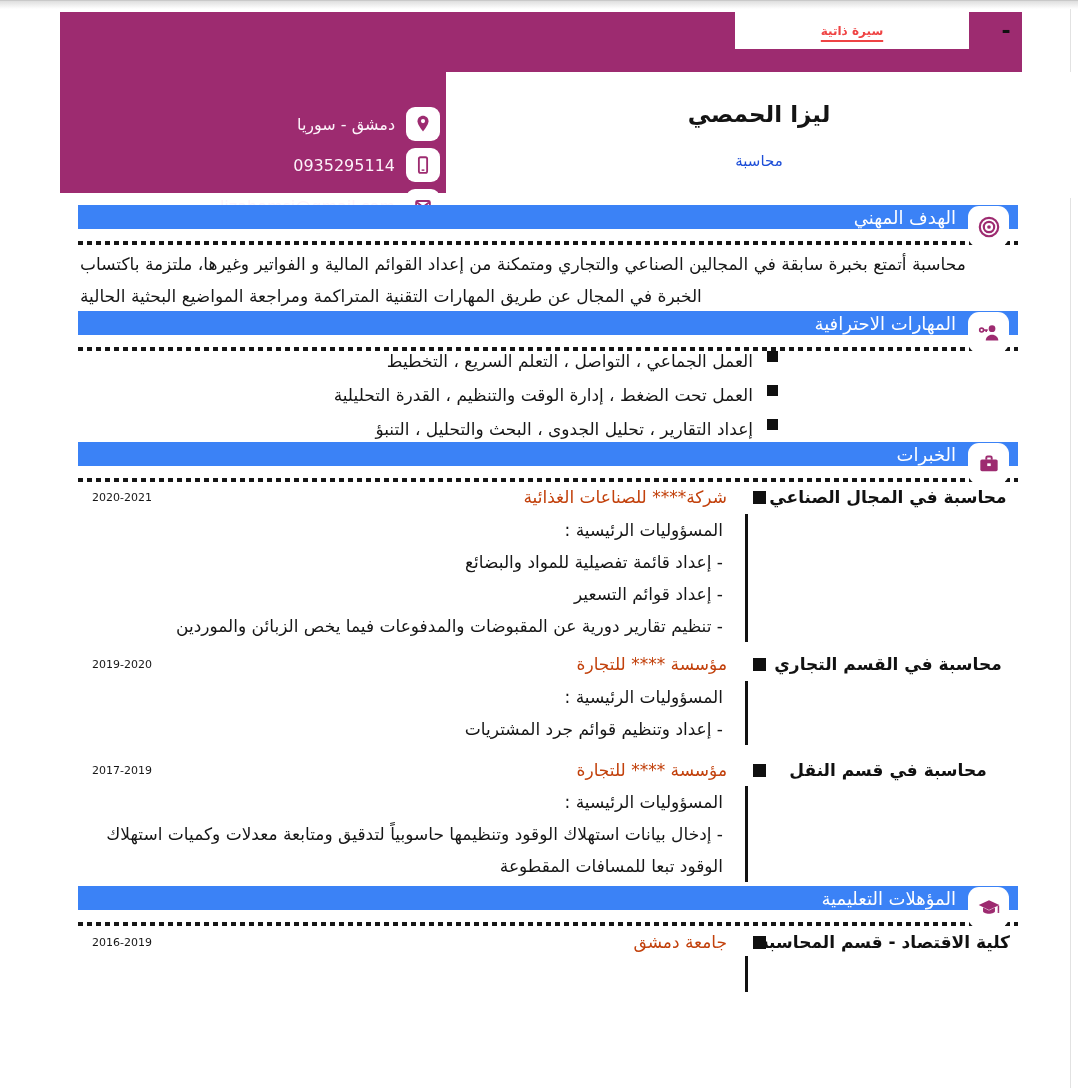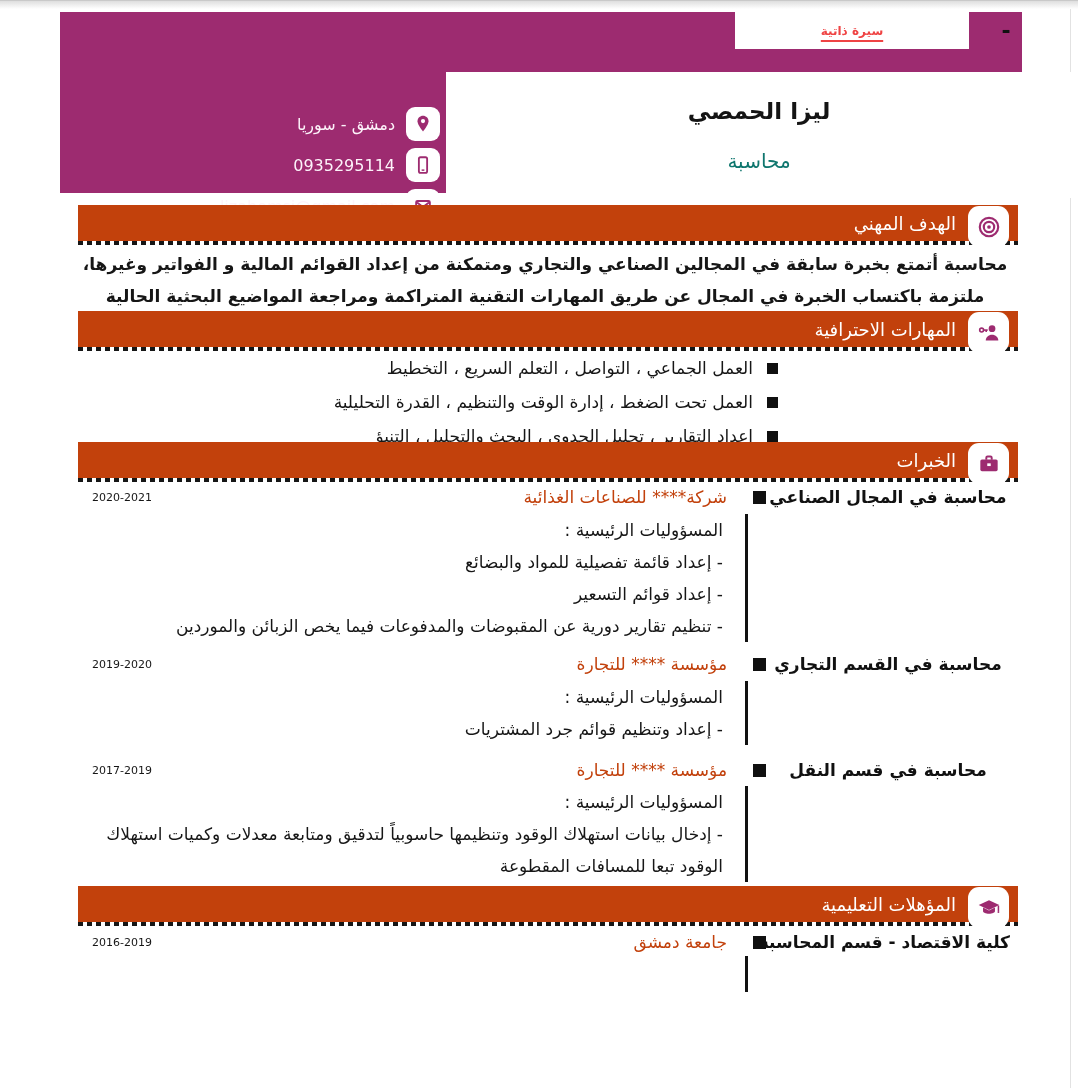--- a/index.html
+++ b/index.html
@@ -16,44 +16,44 @@
   .doc-title-box { position:absolute; left:735px; top:12px; width:234px; height:37px; background:#ffffff;
                    display:flex; align-items:center; justify-content:center; }
   .doc-title-text { font-size:12px; font-weight:bold; color:#ef4444;
                     text-decoration:underline; text-underline-offset:5px; text-decoration-thickness:1.5px; }
   .window-glyph { position:absolute; left:995px; top:20px; width:22px; text-align:center;
                   font-size:22px; font-weight:bold; color:#111; line-height:22px; cursor:default; }
 
   .name-card { position:absolute; left:386px; top:60px; width:626px; height:126px; background:#ffffff;
                display:flex; flex-direction:column; align-items:center; justify-content:center;gap:7px; }
   .person-name { font-size:23px; font-weight:bold; color:#141414; }
-  .person-job  { font-size:20px; color:#0f766e; margin-top:18px; }
+  .person-job  { font-size:15px; color:#1d4ed8; margin-top:18px; }
 
   .contacts { position:absolute; left:68px; top:63px; width:312px; direction:rtl;margin-top:32px; }
   .contact-row { display:flex; align-items:center; justify-content:flex-start; margin-bottom:7px; height:34px; }
   .contact-icon-box { width:34px; height:34px; background:#ffffff; border-radius:9px; flex:0 0 34px;
                       display:flex; align-items:center; justify-content:center; margin-left:11px; }
   .contact-text { color:#fdf3fa; font-size:16px; white-space:nowrap; }
   .ltr { direction:ltr; unicode-bidi:isolate; }
 
   
-  .section-bar { position:absolute; left:78px; width:940px; height:36px; background:#c2410c; }
+  .section-bar { position:absolute; left:78px; width:940px; height:24px; background:#3b82f6; }
   .section-title { position:absolute; right:62px; top:50%; transform:translateY(-50%);
                    color:#ffffff; font-size:18px; }
   .bar-icon-box { position:absolute; right:9px; top:1px; width:41px; height:41px; background:#ffffff;
                   border-radius:11px; display:flex; align-items:center; justify-content:center; z-index:2; }
   .dotted-line { position:absolute; left:78px; width:940px; height:4px;
                  background:repeating-linear-gradient(90deg,#161616 0 5px,transparent 5px 9px); }
 
   
   .objective-text { position:absolute; left:80px; top:248px; width:930px; font-size:17px;
-                    line-height:32px; text-align:center; color:#161616;font-weight:bold; }
+                    line-height:32px; text-align:left; color:#161616; }
 
   .skills-list { position:absolute; left:78px; top:351px; width:940px; }
-  .skill-row { display:flex; align-items:center; direction:rtl; height:34px; padding-right:240px; }
+  .skill-row { display:flex; direction:rtl; height:34px; padding-right:240px; }
   .bullet-sq { width:11px; height:11px; background:#101010; margin-left:14px; flex:0 0 11px; }
   .skill-text { font-size:17px; color:#161616; white-space:nowrap; }
 
   .entry-header { position:absolute; left:78px; width:940px; height:28px;
                   display:flex; align-items:center; direction:rtl; }
   .entry-role { font-weight:bold; font-size:17px; color:#111; width:252px; padding-right:8px; text-align:center;
                 white-space:nowrap; overflow:visible; }
   .entry-bullet { width:13px; height:13px; background:#101010; margin-left:26px; flex:0 0 13px; }
   .entry-company { font-size:17px; color:#c2410c; white-space:nowrap; }
   .entry-period { position:absolute; left:14px; top:50%; transform:translateY(-50%);

